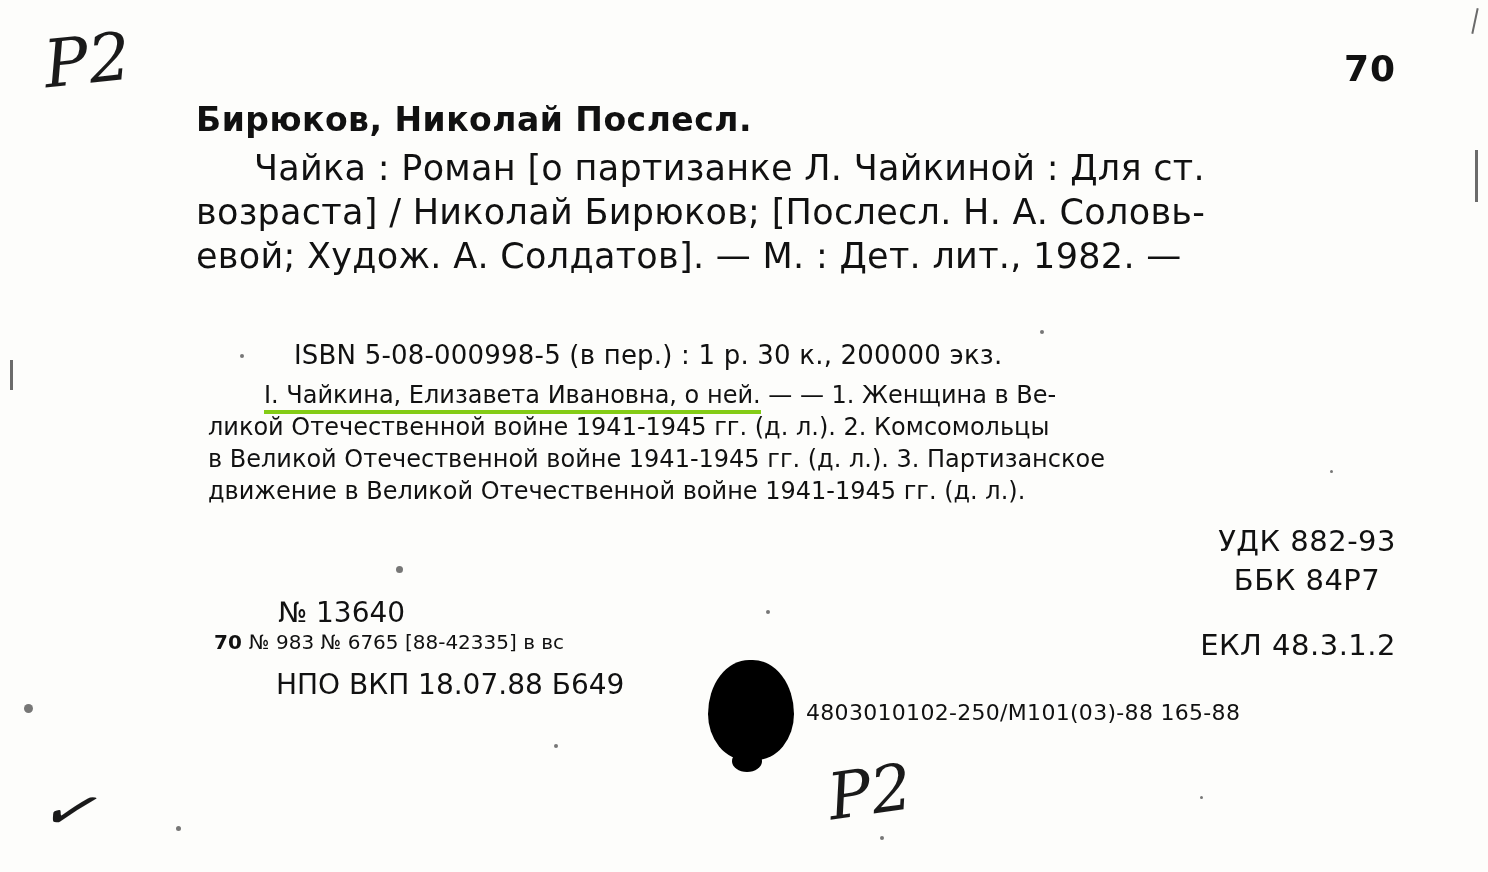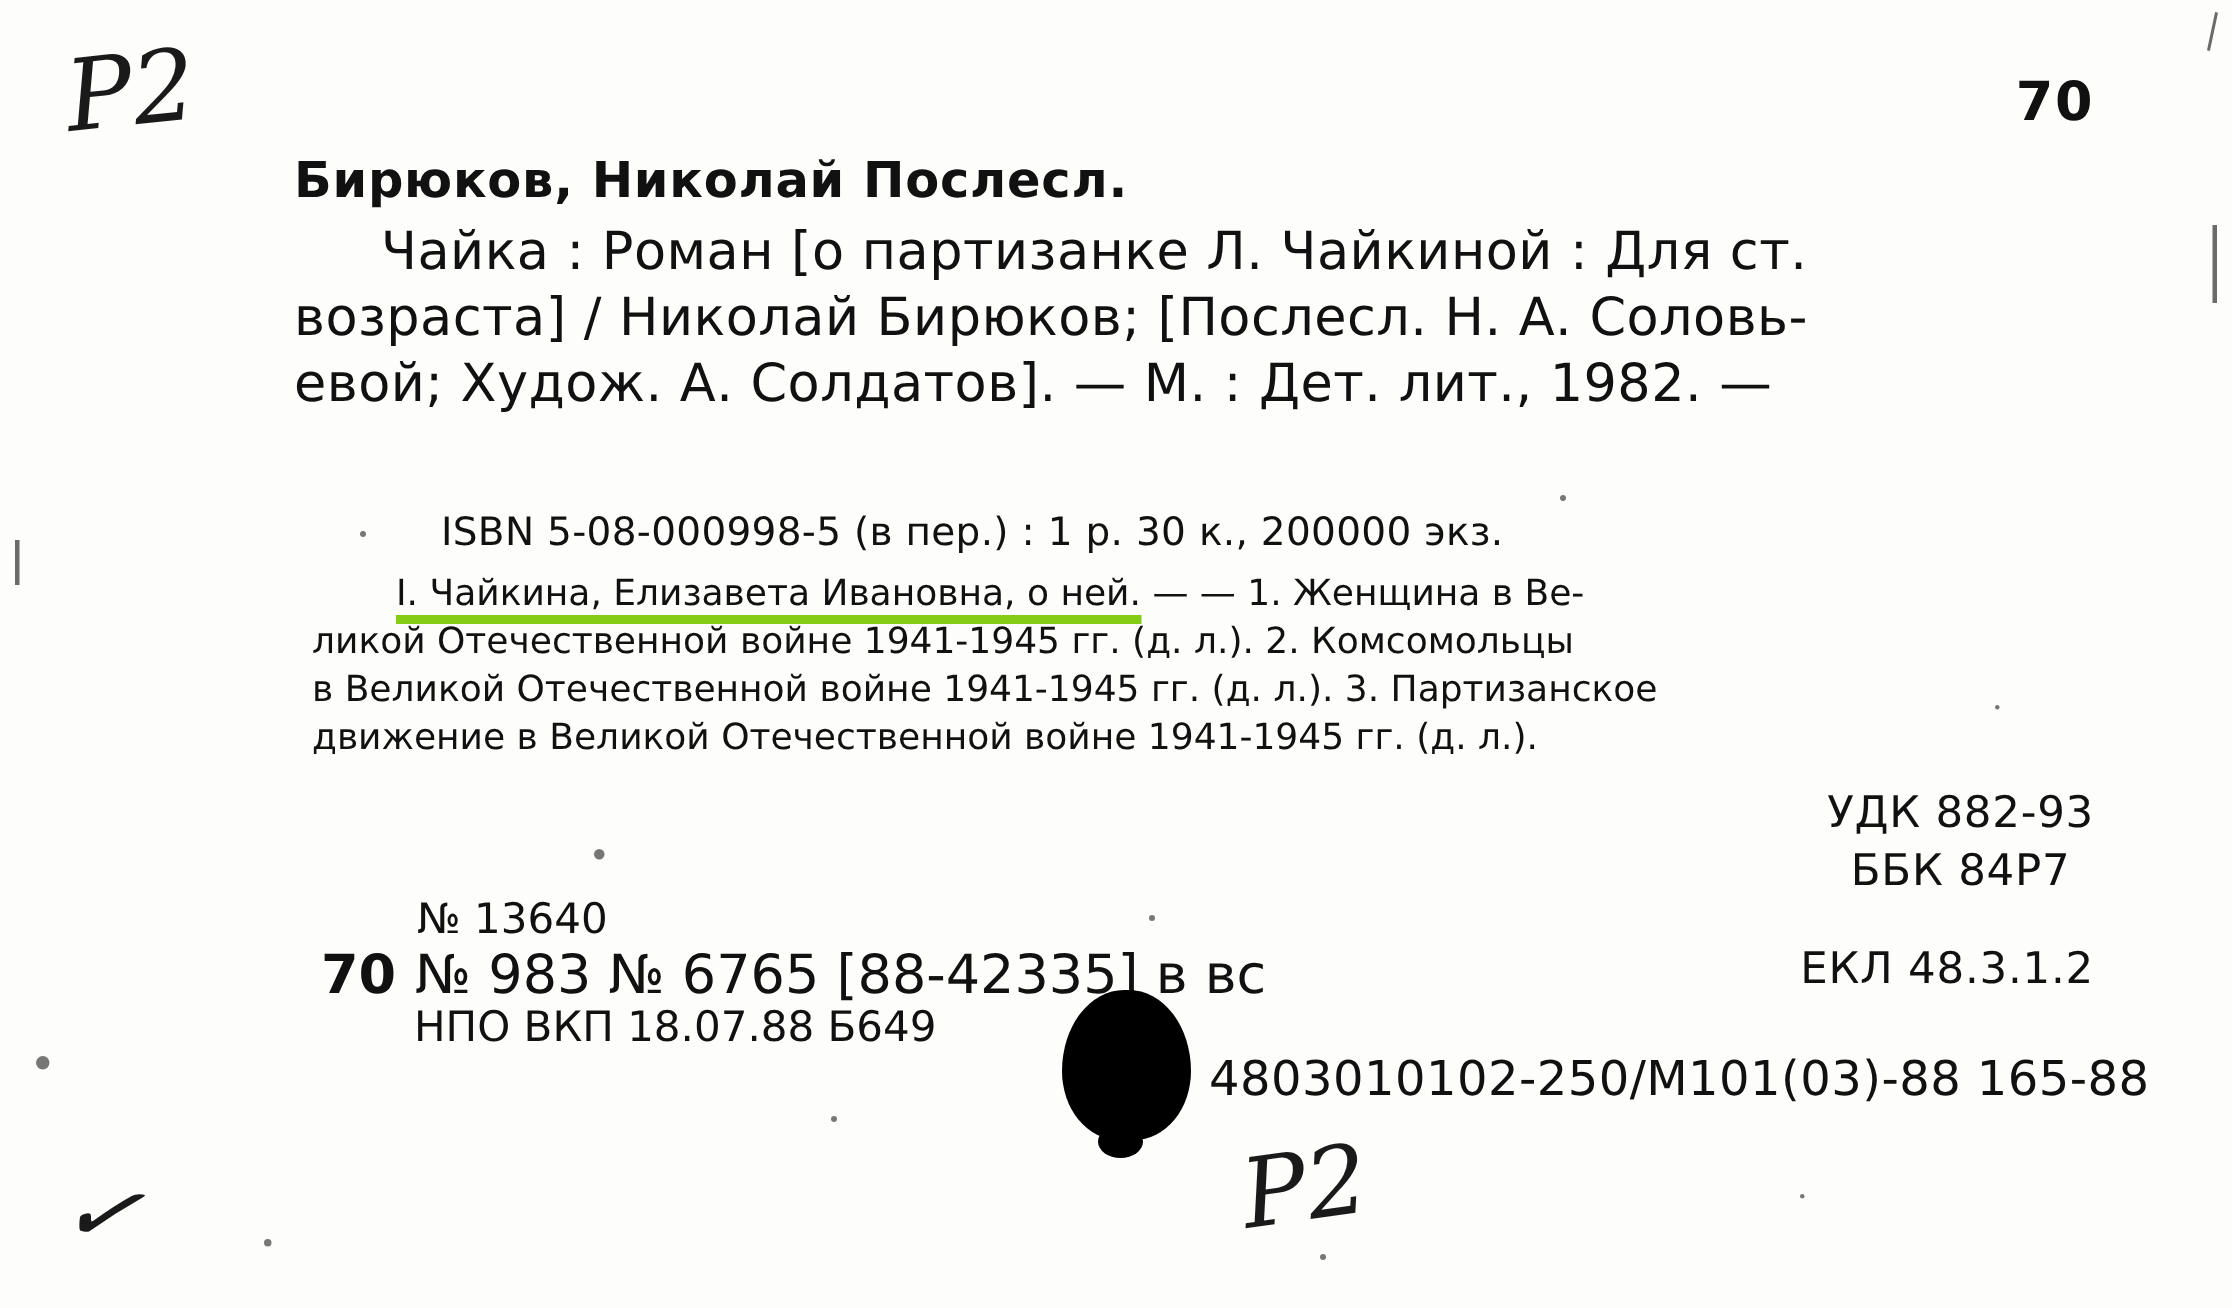--- a/index.html
+++ b/index.html
@@ -93,21 +93,21 @@
   }
   #subjects .s-line {
     display: block;
     white-space: nowrap;
   }
   #subjects .first-indent {
     display: inline-block;
     width: 56px;
   }
   .underline-seg {
-    border-bottom: 6px solid #84cc16;
+    border-bottom: 4px solid #84cc16;
     padding-bottom: 1px;
   }
 
   
   #classification {
     position: absolute;
     right: 92px;
     top: 522px;
     text-align: center;
     font-size: 29px;
@@ -120,21 +120,21 @@
     position: absolute;
     left: 278px;
     top: 596px;
     font-size: 28px;
     white-space: nowrap;
   }
   #ctrl-2 {
     position: absolute;
     left: 214px;
     top: 630px;
-    font-size: 36px;
+    font-size: 20px;
     font-weight: bold;
     white-space: nowrap;
   }
   #ctrl-2 .light { font-weight: normal; }
   #ctrl-3 {
     position: absolute;
     left: 276px;
     top: 668px;
     font-size: 28px;
     white-space: nowrap;
@@ -144,21 +144,21 @@
     right: 92px;
     top: 628px;
     font-size: 29px;
     letter-spacing: .5px;
     white-space: nowrap;
   }
   #barcode-number {
     position: absolute;
     left: 806px;
     top: 700px;
-    font-size: 32px;
+    font-size: 22px;
     letter-spacing: .3px;
     white-space: nowrap;
   }
 
   
   #ink-blot {
     position: absolute;
     left: 708px;
     top: 660px;
     width: 86px;

